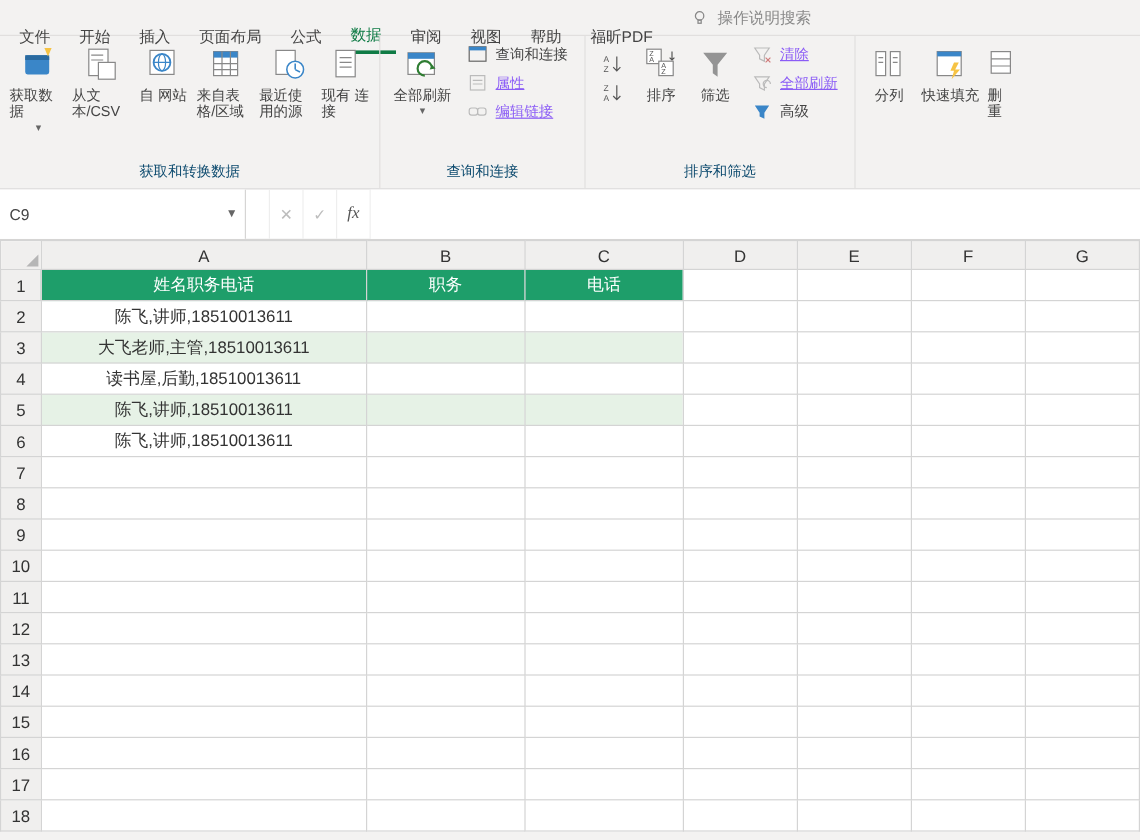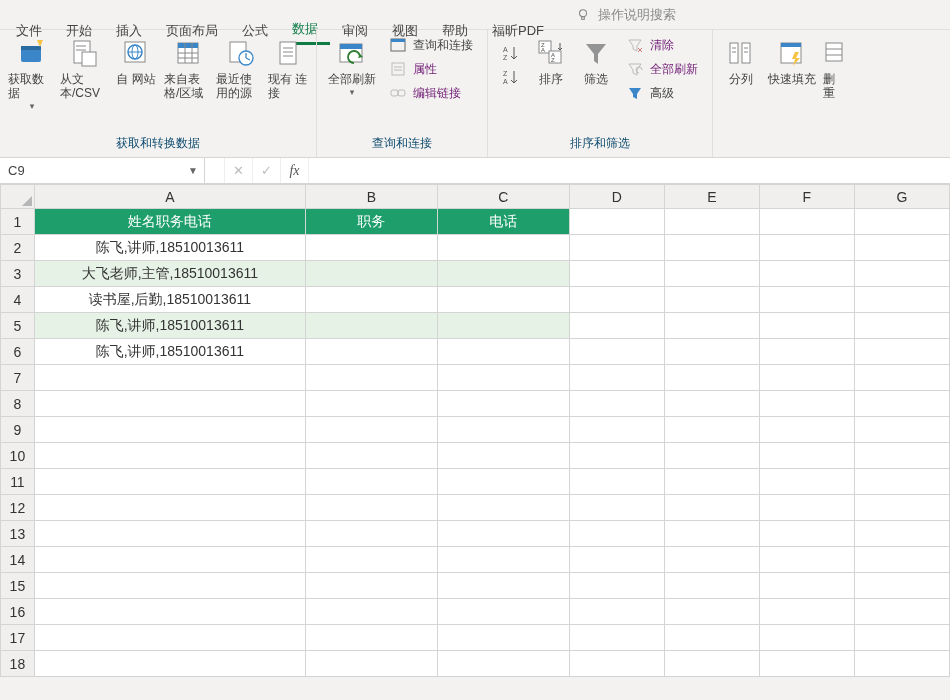--- a/index.html
+++ b/index.html
@@ -15,26 +15,26 @@
 
 .ribbon { display: flex; background: #f3f2f1; height: 128px; border-bottom: 1px solid #d6d5d4; }
 .rgroup { display: flex; flex-direction: column; justify-content: space-between; border-right: 1px solid #e1dfde; padding: 4px 6px 0 6px; }
 .rgroup-row { display: flex; align-items: flex-start; }
 .rgroup-label { text-align: center; font-size: 12px; color: #0c4a6e; padding: 3px 0 5px 0; font-family: Liberation Mono, monospace; }
 .rbtn-large { display: flex; flex-direction: column; align-items: center; justify-content: flex-start; width: 52px; padding: 2px 2px; cursor: default; }
 .rbtn-large .icon { height: 34px; display:flex; align-items:center; justify-content:center; }
 .rbtn-large .lbl { font-size: 12px; line-height: 14px; margin-top: 2px; }
 .rbtn-small { display: flex; align-items: center; gap: 6px; padding: 2px 4px; font-size: 12px; cursor: default; }
 .rbtn-small .icon { width: 18px; height: 18px; display:flex; align-items:center; justify-content:center; }
-.rbtn-small.disabled { color: #701a75; }
+.rbtn-small.disabled { color: #8b5cf6; text-decoration: underline; }
 .vcol { display:flex; flex-direction:column; justify-content:center; gap:2px; padding:0 4px;}
 .drop-caret { font-size: 9px; color:#666; margin-top:1px; }
 
 
-.formulabar { display: flex; align-items: center; height: 26px; background: #fff; border-bottom: 1px solid #d6d5d4; }
+.formulabar { display: flex; align-items: center; height: 42px; background: #fff; border-bottom: 1px solid #d6d5d4; }
 .namebox { width: 205px; height: 100%; border-right: 1px solid #d6d5d4; display:flex; align-items:center; padding-left:8px; font-size:13px; position:relative; background:#fff;}
 .namebox .dd { position:absolute; right:6px; color:#666; font-size:10px;}
 .fb-btn { width: 28px; height:100%; display:flex; align-items:center; justify-content:center; color:#bdbdbd; border-right:1px solid #eee;}
 .fb-btn.fx { font-style: italic; color:#555; font-family: "Times New Roman", serif; font-size:14px;}
 .fb-input { flex:1; height:100%; padding-left:8px; background:#fff;}
 .fb-sep { width:20px; height:100%; border-right:1px solid #eee;}
 
 
 .grid-wrap { position:relative; background:#fff; }
 table.sheet { border-collapse: collapse; table-layout: fixed; }

